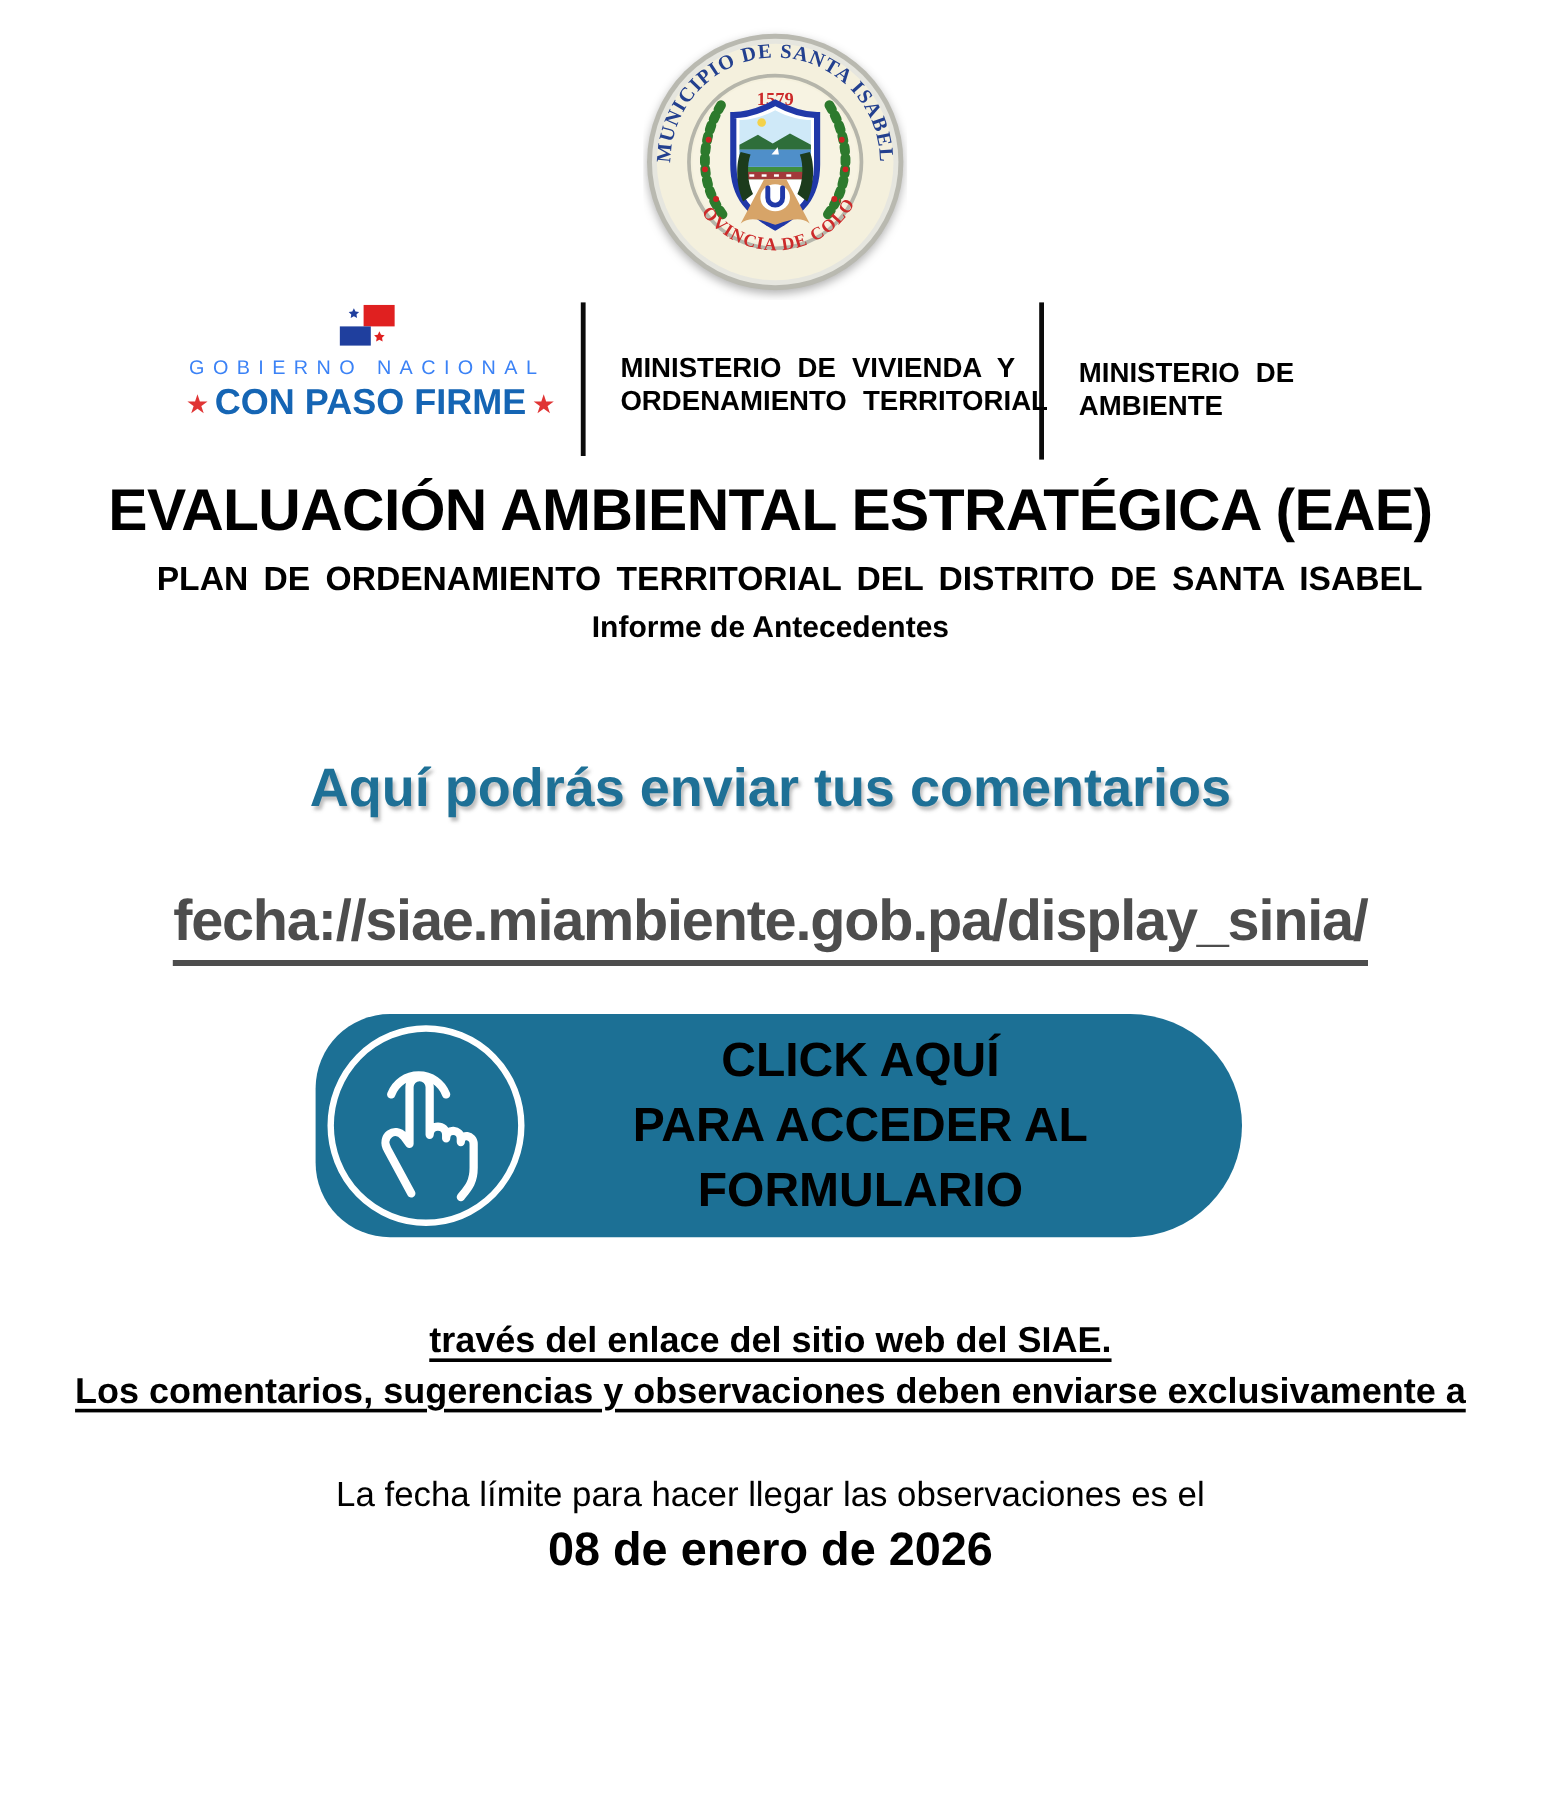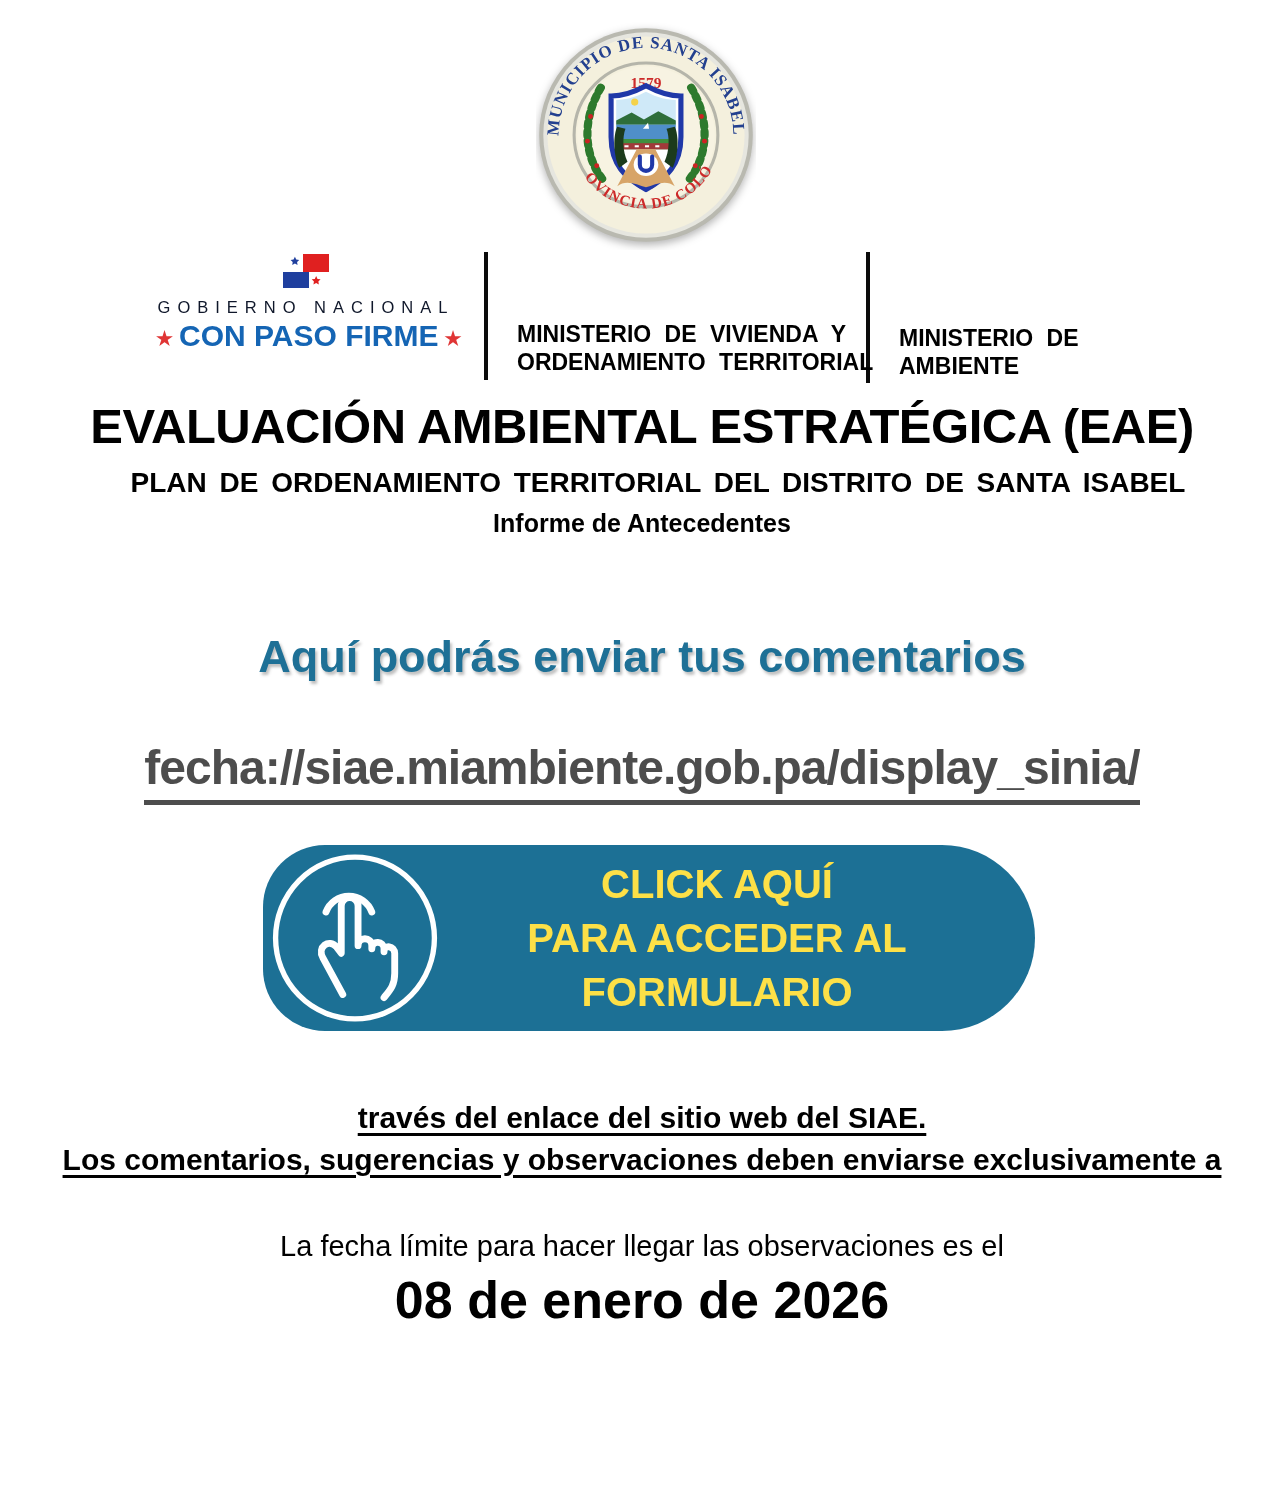--- a/index.html
+++ b/index.html
@@ -5,57 +5,57 @@
   html,body{margin:0;padding:0;background:#ffffff;}
   .page{
     position:relative;width:1284px;height:1512px;background:#ffffff;overflow:hidden;
     font-family:"Liberation Sans",sans-serif;color:#000;
   }
   
   .seal{position:absolute;left:536px;top:22px;width:220px;height:228px;}
   
   .gov-block{position:absolute;left:150px;top:254px;width:312px;text-align:center;}
   .gov-flag{display:block;margin:0 auto 4px auto;width:46px;height:40px;}
-  .gov-line1{font-size:16.5px;letter-spacing:7px;color:#0f172a;font-weight:500;white-space:nowrap;}
+  .gov-line1{font-size:16.5px;letter-spacing:7px;color:#3b82f6;font-weight:500;white-space:nowrap;}
   .gov-line2{margin-top:2px;font-size:30px;font-weight:bold;color:#1565B4;white-space:nowrap;text-align:right;}
   .gov-star{color:#E03535;font-size:19px;vertical-align:middle;padding:0 6px;}
   .v-line{position:absolute;width:4px;background:#0b0b0b;}
   .v-line.l1{left:484px;top:252px;height:128px;}
   .v-line.l2{left:866px;top:252px;height:131px;}
-  .ministry{position:absolute;font-size:23px;font-weight:bold;line-height:28px;word-spacing:7px;white-space:nowrap;margin-top:28px;}
+  .ministry{position:absolute;font-size:23px;font-weight:bold;line-height:28px;word-spacing:7px;white-space:nowrap;}
   .ministry.housing{left:517px;top:292px;}
   .ministry.environment{left:899px;top:296px;}
   
   .main-title{position:absolute;left:0;top:398px;width:100%;text-align:center;
     font-size:49px;font-weight:bold;letter-spacing:-0.5px;white-space:nowrap;}
   .subtitle{position:absolute;left:0;top:467px;width:100%;text-align:center;
     font-size:28px;font-weight:bold;word-spacing:5px;white-space:nowrap;padding-left:16px;}
   .report-title{position:absolute;left:0;top:509px;width:100%;text-align:center;
     font-size:25px;font-weight:bold;}
   
   .comments-heading{position:absolute;left:0;top:631px;width:100%;text-align:center;
     font-size:45px;font-weight:bold;color:#1E7096;
     text-shadow:2px 3px 3px rgba(110,110,110,0.45);white-space:nowrap;}
   .url-line{position:absolute;left:0;top:740px;width:100%;text-align:center;white-space:nowrap;}
   .url-line a{display:inline-block;font-size:48px;font-weight:bold;color:#4D4D4D;
     letter-spacing:-1px;text-decoration:none;border-bottom:5px solid #4D4D4D;padding-bottom:5px;}
   .cta-button{position:absolute;left:263px;top:845px;width:772px;height:186px;
     background:#1C7095;border-radius:64px 96px 96px 64px;display:flex;align-items:center;
     cursor:pointer;border:none;}
   .cta-icon{width:168px;height:168px;margin-left:8px;flex:0 0 auto;}
-  .cta-text{flex:1;padding-right:40px;text-align:center;color:#fde047;
+  .cta-text{flex:1;padding-right:40px;text-align:center;color:#000000;
     font-weight:bold;font-size:40px;line-height:54px;white-space:nowrap;}
   
   .notice{position:absolute;left:0;top:1097px;width:100%;text-align:center;
     font-size:30px;font-weight:bold;line-height:42px;}
   .notice span{text-decoration:underline;text-decoration-thickness:3px;text-underline-offset:5px;}
   .deadline-intro{position:absolute;left:0;top:1230px;width:100%;text-align:center;
     font-size:29px;font-weight:400;white-space:nowrap;}
   .deadline-date{position:absolute;left:0;top:1270px;width:100%;text-align:center;
-    font-size:52px;font-weight:bold;white-space:nowrap;}
+    font-size:39px;font-weight:bold;white-space:nowrap;}
   .seal-serif{font-family:"Liberation Serif",serif;font-weight:bold;}
 </style>
 </head>
 <body>
 
 <div class="page">
 
   <svg class="seal" viewBox="0 0 212 222">
     <g style="filter:drop-shadow(0 3px 4px rgba(0,0,0,0.3));">
       <circle cx="106" cy="110" r="104" fill="#b9b9b0"></circle>

